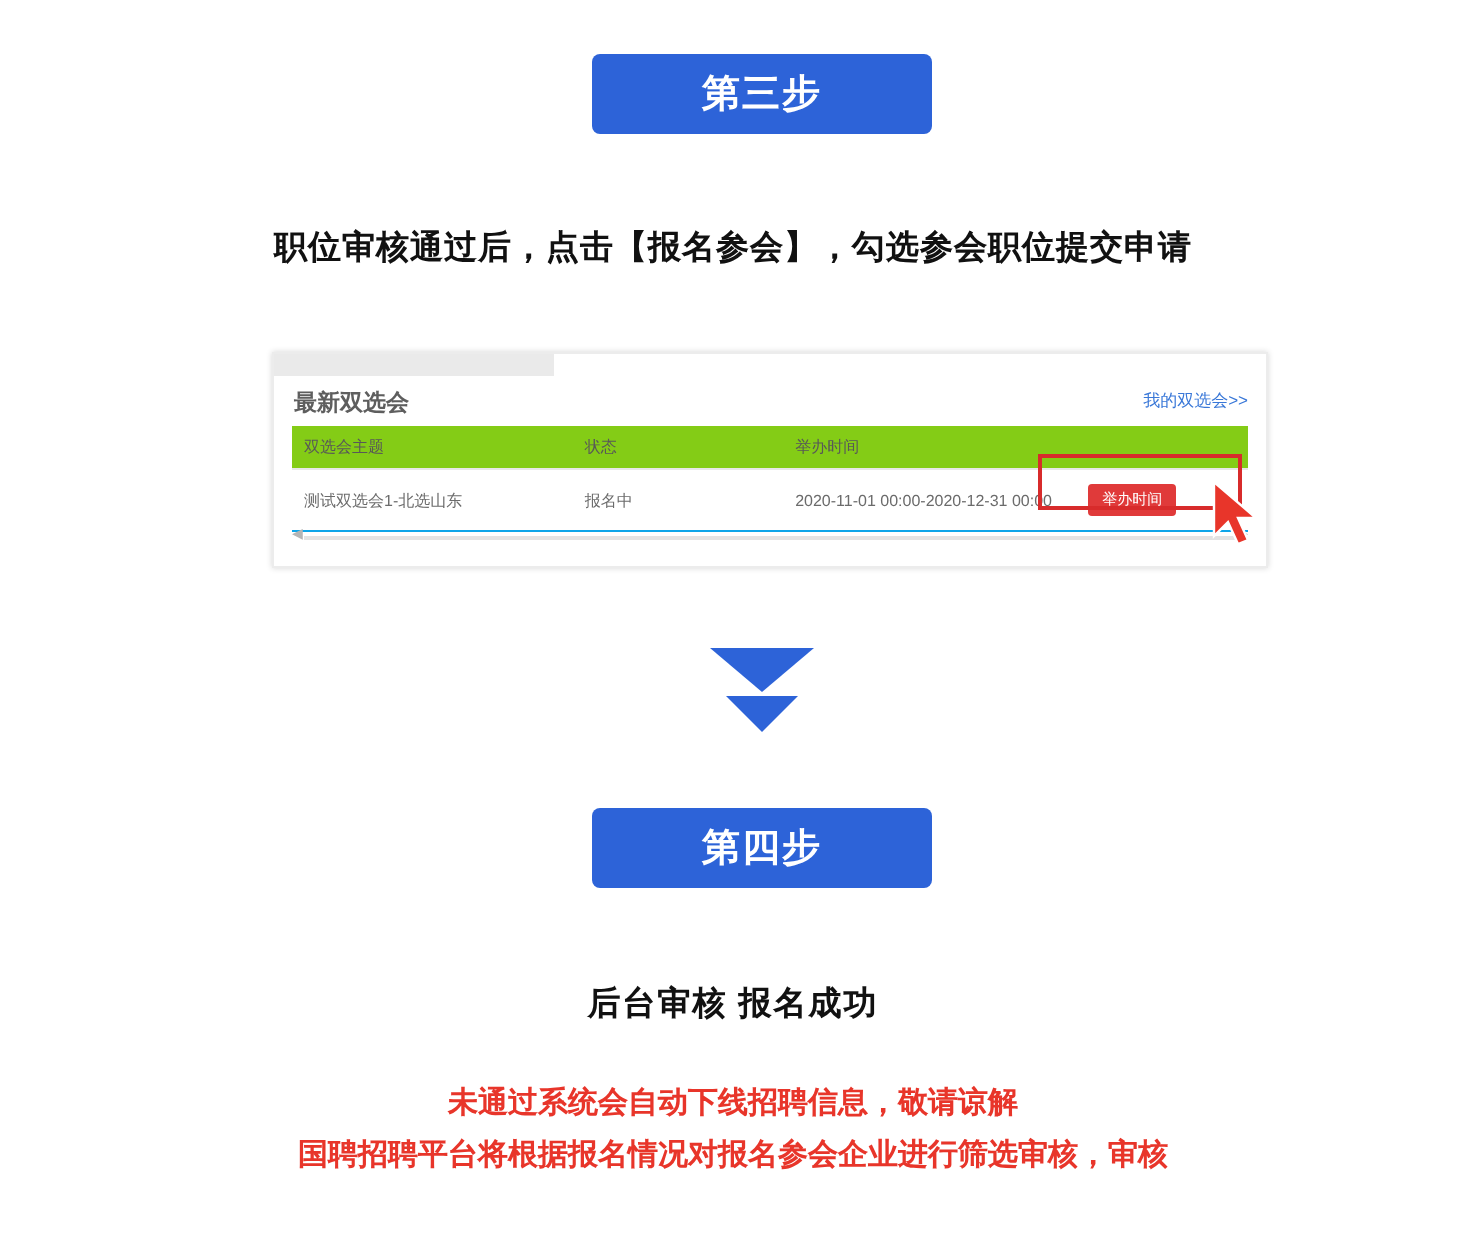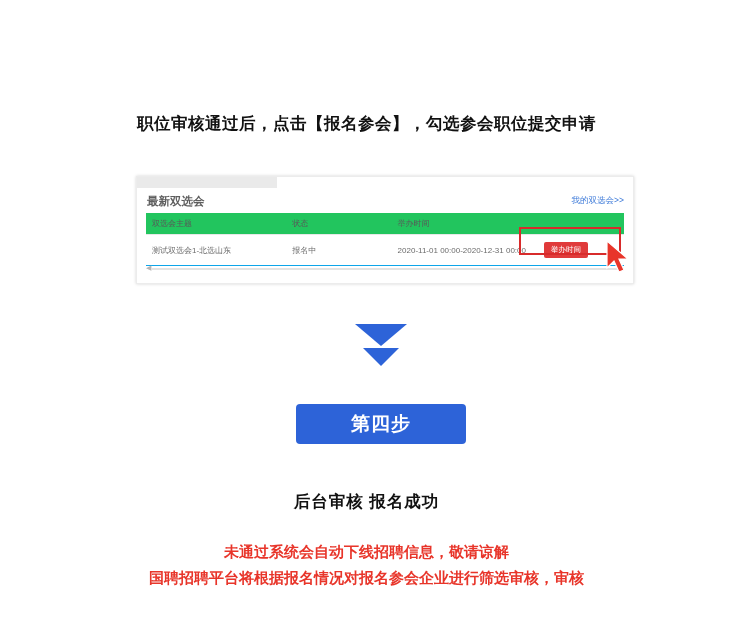--- a/index.html
+++ b/index.html
@@ -88,21 +88,21 @@
   .shot-table {
     position: absolute;
     left: 9px;
     top: 36px;
     width: 478px;
     border-collapse: collapse;
     font-size: 8px;
     color: #6b6b6b;
   }
   .shot-table th {
-    background: #22c55e;
+    background: #84cc16;
     text-align: left;
     font-weight: normal;
     color: #585858;
     padding: 5px 6px;
     font-size: 8px;
     border-bottom: 1px solid #e8e8e8;
   }
   .shot-table td {
     padding: 7px 6px;
     border-bottom: 1px solid #0ea5e9;
@@ -202,20 +202,21 @@
     color: #e8352a;
     line-height: 26px;
   }
   #note { top: 539px; }
 </style>
 </head>
 <body>
 
 <div class="page">
 
+  <div class="step-badge" id="badge3">第三步</div>
 
   <div class="instruction" id="instr3">职位审核通过后，点击【报名参会】，勾选参会职位提交申请</div>
 
   <div class="shot">
 
     <div class="shot-topstrip"></div>
 
     <div class="shot-title">最新双选会</div>
 
     <div class="shot-link">我的双选会&gt;&gt;</div>

